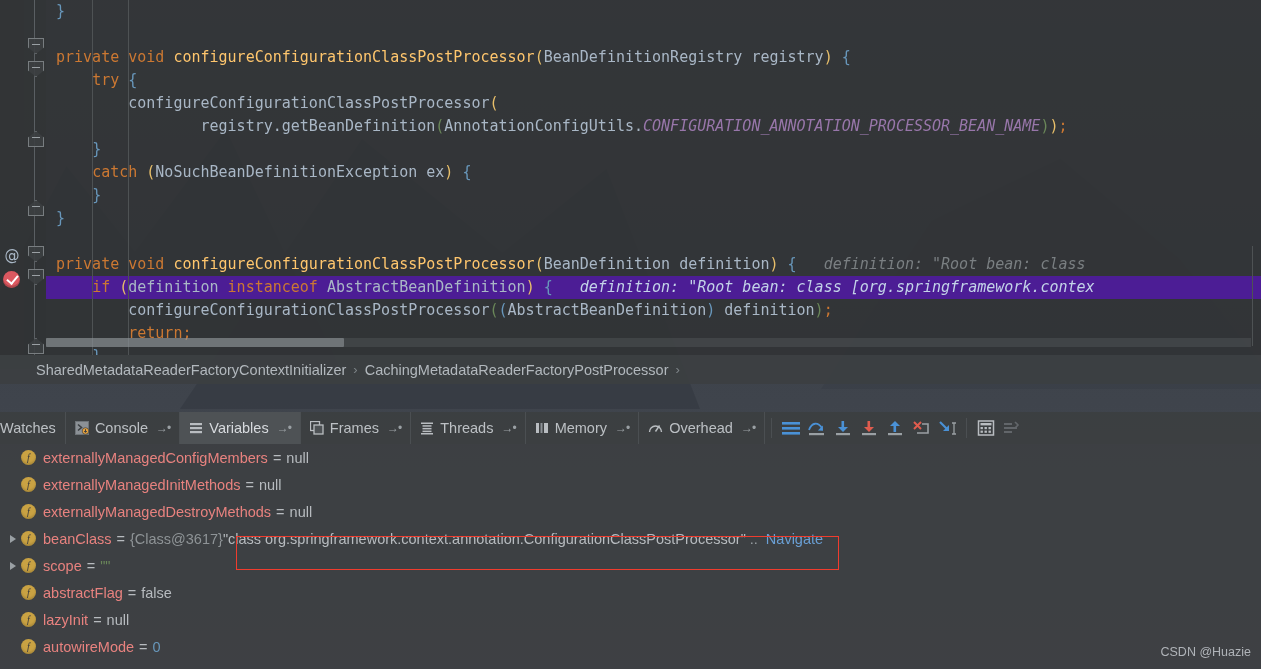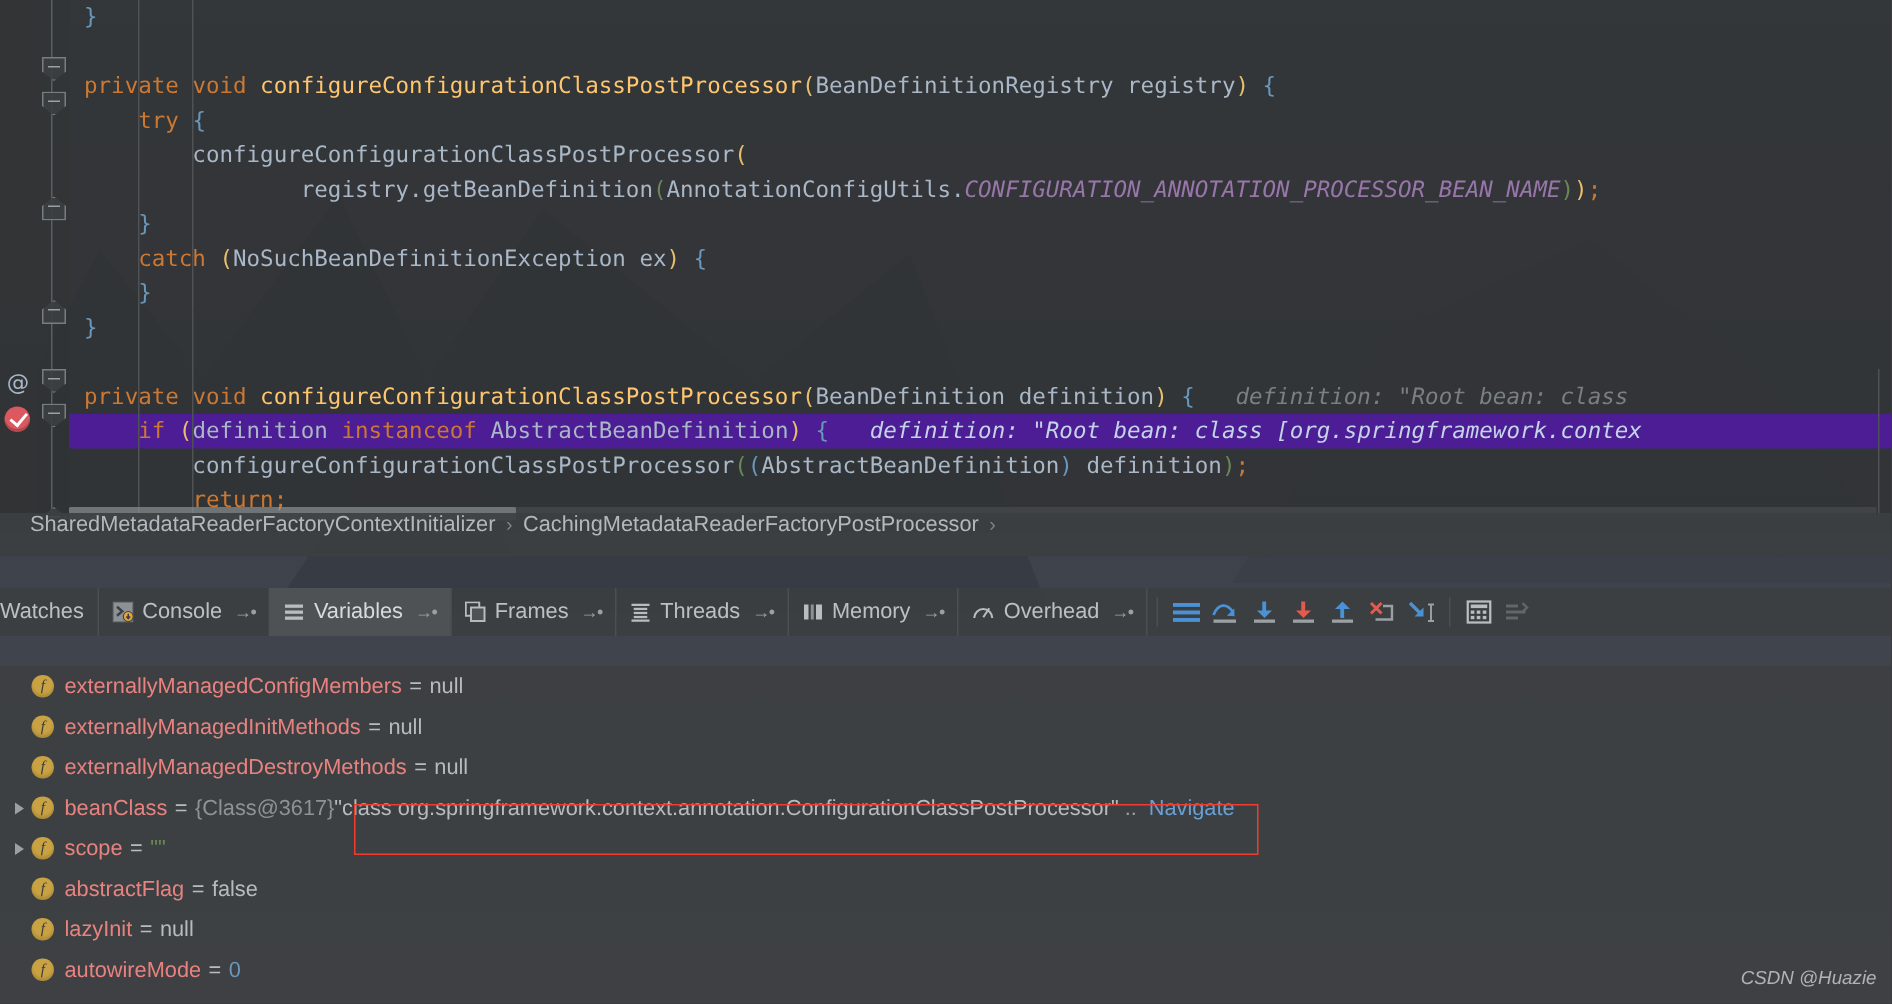--- a/index.html
+++ b/index.html
@@ -89,25 +89,25 @@
     background:rgba(150,156,160,.55);border-radius:1px;
   }
   .ed-scroll-track{
     position:absolute;left:46px;bottom:8px;height:9px;right:10px;
     background:rgba(110,116,120,.25);
   }
   .right-marker{position:absolute;top:246px;right:8px;width:1px;height:100px;background:#4e5254;}
 
   
   .breadcrumb{
-    position:absolute;left:0;top:342px;width:1261px;height:29px;
+    position:absolute;left:0;top:355px;width:1261px;height:29px;
     background:rgba(60,63,65,0.90);
-    display:flex;
+    display:flex;align-items:center;
     font-size:14.5px;color:#b2b8bd;
-    padding-left:20px;box-sizing:border-box;
+    padding-left:36px;box-sizing:border-box;
   }
   .crumb{white-space:nowrap;}
   .crumb-sep{color:#7e8488;margin:0 7px;font-size:13px;}
 
   
   .runtabs{
     position:absolute;left:0;top:384px;width:1261px;height:28px;
     background:rgba(62,68,76,0.86);
     display:flex;align-items:center;
   }
@@ -128,21 +128,21 @@
   .ij-icon::after{
     content:"";position:absolute;left:6px;top:1px;width:6px;height:11px;
     background:#9aa0a4;clip-path:polygon(0 0,0 100%,100% 50%);
   }
   .ij-dot{position:absolute;right:-1px;bottom:0px;width:5px;height:5px;border-radius:50%;background:#59a869;}
   .tabfill{flex:1;height:28px;display:flex;}
   .tabfill .seg{border-right:1px solid rgba(92,99,108,.55);}
 
   
   .dbgbar{
-    position:absolute;left:0;top:392px;width:1261px;height:32px;
+    position:absolute;left:0;top:412px;width:1261px;height:32px;
     background:rgba(60,63,65,0.94);
     display:flex;align-items:center;
     font-size:14.5px;color:#bcc0c4;
   }
   .dbtab{
     display:flex;align-items:center;gap:6px;height:32px;padding:0 9px;
     border-right:1px solid #4b4f52;box-sizing:border-box;white-space:nowrap;
   }
   .dbtab.first{padding-left:0;}
   .dbtab.active{background:#4e5255;color:#d7dade;}
@@ -184,21 +184,20 @@
   .ellip{color:#9aa0a4;margin-left:4px;}
   .redbox{
     position:absolute;left:236px;top:536px;width:601px;height:32px;
     border:1.5px solid #f03c2e;pointer-events:none;
   }
 
   .watermark{
     position:absolute;right:10px;bottom:10px;
     font-size:12.5px;color:#b9bdc2;opacity:.92;
     font-family:"Liberation Sans",sans-serif;
-    font-style:italic;
   }
 </style>
 </head>
 <body>
 
 <div id="app">
 
   <div class="backdrop">
     <div class="bd-haze"></div>
     <div class="bd-mount bd-m1"></div>

